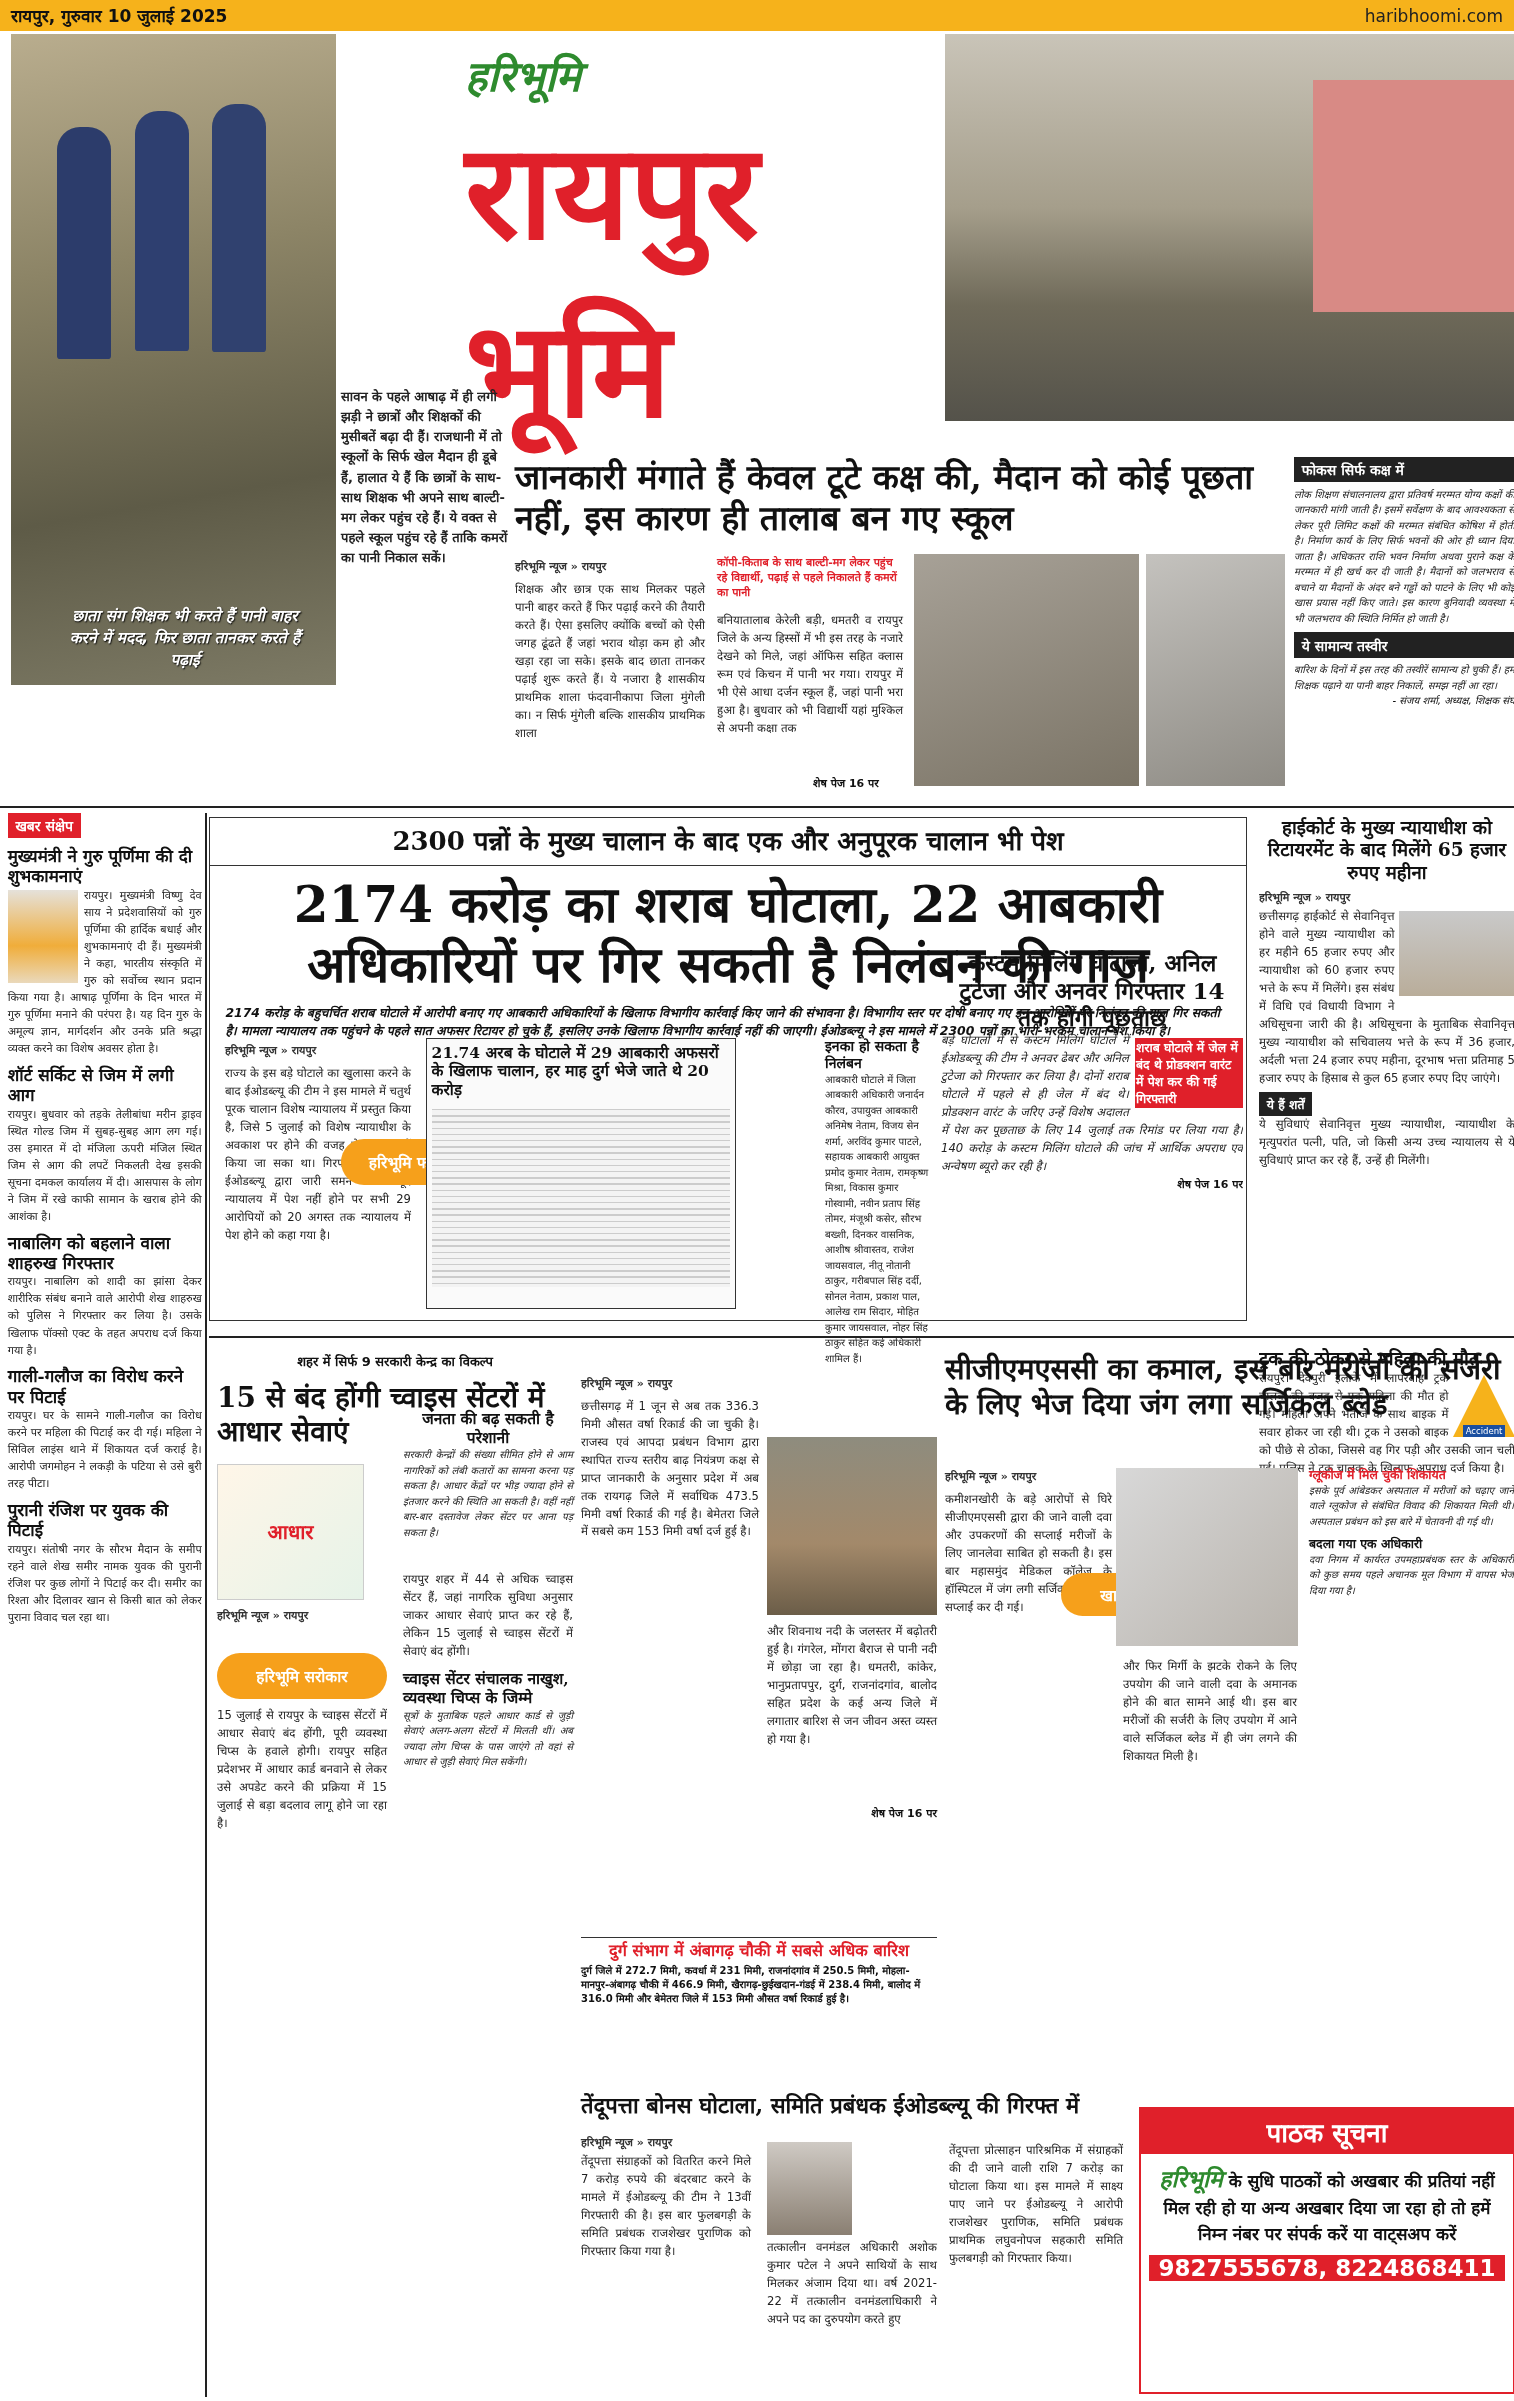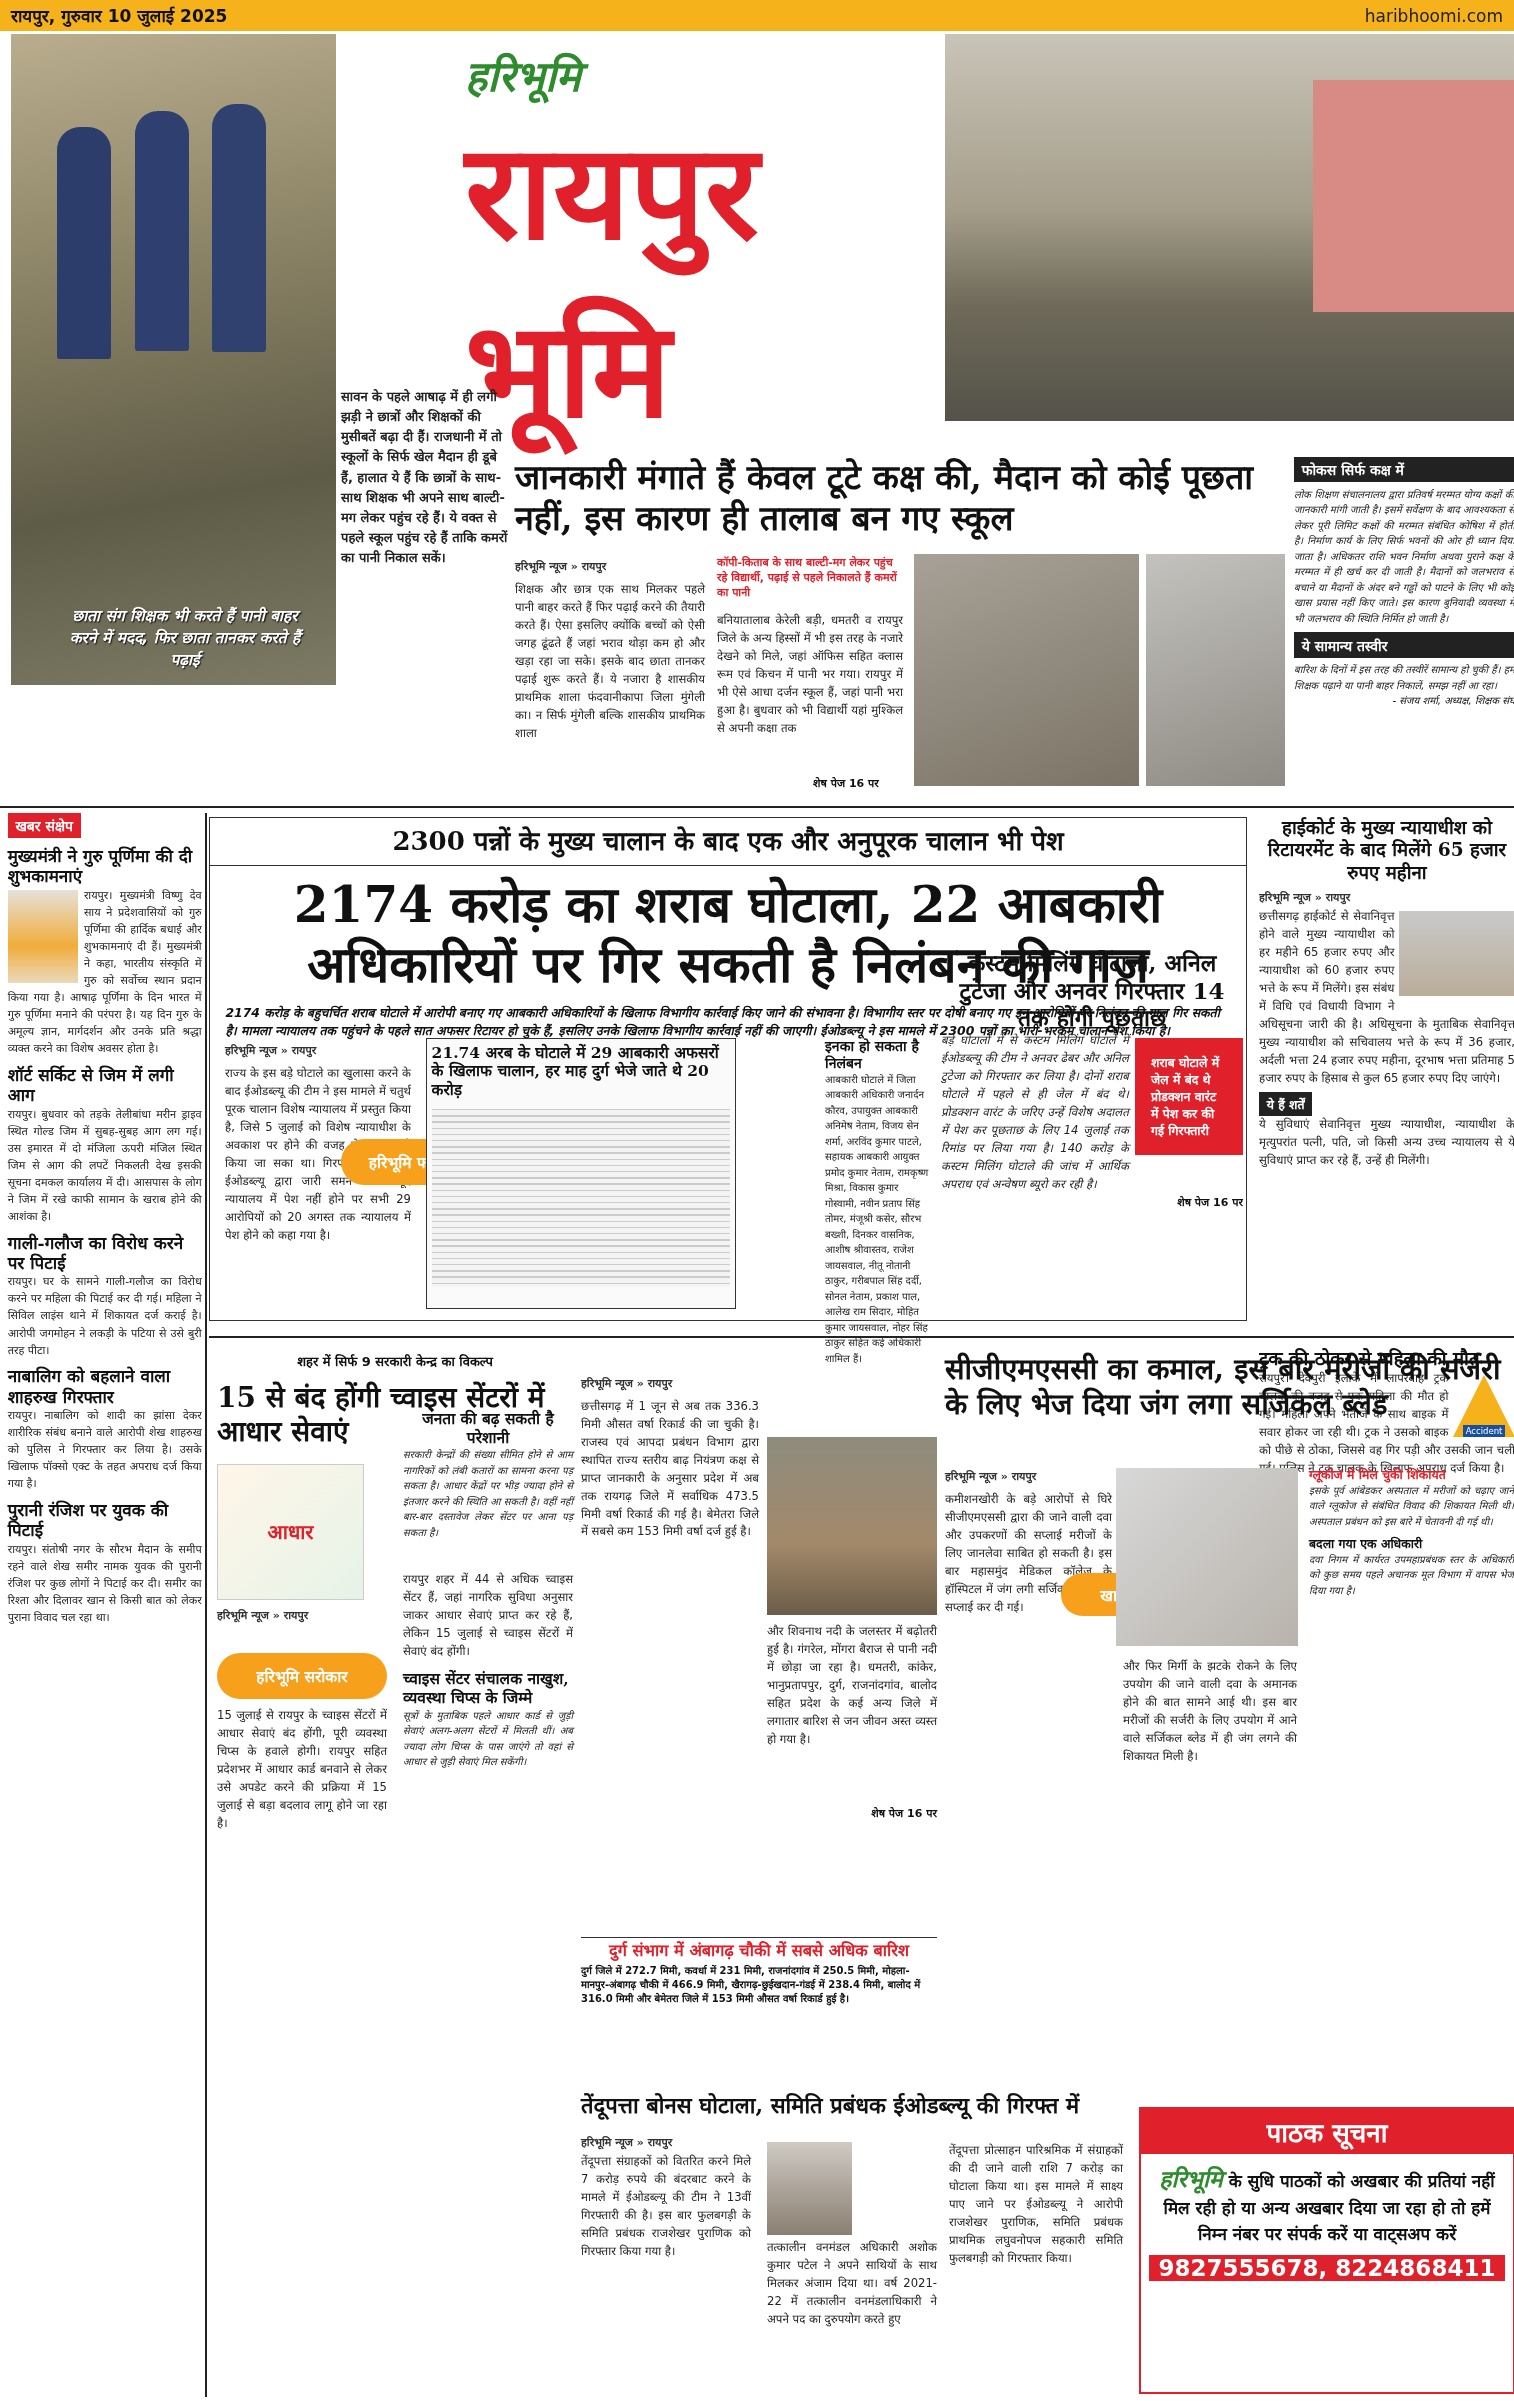--- a/index.html
+++ b/index.html
@@ -71,26 +71,26 @@
   <div style="margin-top:7.7px">
     <div class="head" style="font-size:17px">मुख्यमंत्री ने गुरु पूर्णिमा की दी शुभकामनाएं</div>
     <div style="float:left;width:70px;height:93px;margin:3.1px 6.2px 3.1px 0;background:linear-gradient(180deg,#e5e1da,#f0ad3a 60%,#ead9bb)"></div>
     <div class="body" style="font-size:11px">रायपुर। मुख्यमंत्री विष्णु देव साय ने प्रदेशवासियों को गुरु पूर्णिमा की हार्दिक बधाई और शुभकामनाएं दी हैं। मुख्यमंत्री ने कहा, भारतीय संस्कृति में गुरु को सर्वोच्च स्थान प्रदान किया गया है। आषाढ़ पूर्णिमा के दिन भारत में गुरु पूर्णिमा मनाने की परंपरा है। यह दिन गुरु के अमूल्य ज्ञान, मार्गदर्शन और उनके प्रति श्रद्धा व्यक्त करने का विशेष अवसर होता है।</div>
   </div>
   <div style="margin-top:7.7px;clear:both">
     <div class="head" style="font-size:17px">शॉर्ट सर्किट से जिम में लगी आग</div>
     <div class="body" style="font-size:11px">रायपुर। बुधवार को तड़के तेलीबांधा मरीन ड्राइव स्थित गोल्ड जिम में सुबह-सुबह आग लग गई। उस इमारत में दो मंजिला ऊपरी मंजिल स्थित जिम से आग की लपटें निकलती देख इसकी सूचना दमकल कार्यालय में दी। आसपास के लोग ने जिम में रखे काफी सामान के खराब होने की आशंका है।</div>
   </div>
   <div style="margin-top:7.7px">
+    <div class="head" style="font-size:17px">नाबालिग को बहलाने वाला शाहरुख गिरफ्तार</div>
+    <div class="body" style="font-size:11px">रायपुर। नाबालिग को शादी का झांसा देकर शारीरिक संबंध बनाने वाले आरोपी शेख शाहरुख को पुलिस ने गिरफ्तार कर लिया है। उसके खिलाफ पॉक्सो एक्ट के तहत अपराध दर्ज किया गया है।</div>
+  </div>
+  <div style="margin-top:7.7px">
     <div class="head" style="font-size:17px">गाली-गलौज का विरोध करने पर पिटाई</div>
     <div class="body" style="font-size:11px">रायपुर। घर के सामने गाली-गलौज का विरोध करने पर महिला की पिटाई कर दी गई। महिला ने सिविल लाइंस थाने में शिकायत दर्ज कराई है। आरोपी जगमोहन ने लकड़ी के पटिया से उसे बुरी तरह पीटा।</div>
-  </div>
-  <div style="margin-top:7.7px">
-    <div class="head" style="font-size:17px">नाबालिग को बहलाने वाला शाहरुख गिरफ्तार</div>
-    <div class="body" style="font-size:11px">रायपुर। नाबालिग को शादी का झांसा देकर शारीरिक संबंध बनाने वाले आरोपी शेख शाहरुख को पुलिस ने गिरफ्तार कर लिया है। उसके खिलाफ पॉक्सो एक्ट के तहत अपराध दर्ज किया गया है।</div>
   </div>
   <div style="margin-top:7.7px">
     <div class="head" style="font-size:17px">पुरानी रंजिश पर युवक की पिटाई</div>
     <div class="body" style="font-size:11px">रायपुर। संतोषी नगर के सौरभ मैदान के समीप रहने वाले शेख समीर नामक युवक की पुरानी रंजिश पर कुछ लोगों ने पिटाई कर दी। समीर का रिश्ता और दिलावर खान से किसी बात को लेकर पुराना विवाद चल रहा था।</div>
   </div>
 </div>
 <div class="abs divider" style="left:205px;top:813px;width:1.5px;height:1584px"></div>
 
 <div class="abs box" style="left:209px;top:817px;width:1038px;height:504px;border-width:1.5px">
   <div class="head" style="text-align:center;font-size:26px;border-bottom:1.5px solid #333;padding:7.7px 0">2300 पन्नों के मुख्य चालान के बाद एक और अनुपूरक चालान भी पेश</div>
@@ -110,21 +110,21 @@
   <div style="margin:4.6px;height:178px;background:repeating-linear-gradient(180deg,#ccc 0 1.5px,#f3f3f3 1.5px 6.2px)"></div>
 </div>
 
 <div class="abs" style="left:825px;top:1038px;width:108px;height:287px">
   <div class="head" style="font-size:14px">इनका हो सकता है निलंबन</div>
   <div class="body" style="font-size:10px;text-align:left">आबकारी घोटाले में जिला आबकारी अधिकारी जनार्दन कौरव, उपायुक्त आबकारी अनिमेष नेताम, विजय सेन शर्मा, अरविंद कुमार पाटले, सहायक आबकारी आयुक्त प्रमोद कुमार नेताम, रामकृष्ण मिश्रा, विकास कुमार गोस्वामी, नवीन प्रताप सिंह तोमर, मंजूश्री कसेर, सौरभ बख्शी, दिनकर वासनिक, आशीष श्रीवास्तव, राजेश जायसवाल, नीतू नोतानी ठाकुर, गरीबपाल सिंह दर्दी, सोनल नेताम, प्रकाश पाल, आलेख राम सिदार, मोहित कुमार जायसवाल, नोहर सिंह ठाकुर सहित कई अधिकारी शामिल हैं।</div>
 </div>
 
 <div class="abs" style="left:941px;top:949px;width:302px;height:372px;overflow:hidden">
   <div class="head" style="font-size:23px;text-align:center;color:#111">कस्टम मिलिंग घोटाला, अनिल टुटेजा और अनवर गिरफ्तार 14 तक होगी पूछताछ</div>
-  <div style="float:right;width:108px;margin:6.2px 0 3.1px 6.2px;background:#e0202a;color:#fff;font-weight:bold;font-size:12.4px;padding:16px">शराब घोटाले में जेल में बंद थे प्रोडक्शन वारंट में पेश कर की गई गिरफ्तारी</div>
+  <div style="float:right;width:108px;margin:6.2px 0 3.1px 6.2px;background:#e0202a;color:#fff;font-weight:bold;font-size:12.4px;padding:1px">शराब घोटाले में जेल में बंद थे प्रोडक्शन वारंट में पेश कर की गई गिरफ्तारी</div>
   <div class="body" style="font-style:italic">बड़े घोटालों में से कस्टम मिलिंग घोटाले में ईओडब्ल्यू की टीम ने अनवर ढेबर और अनिल टुटेजा को गिरफ्तार कर लिया है। दोनों शराब घोटाले में पहले से ही जेल में बंद थे। प्रोडक्शन वारंट के जरिए उन्हें विशेष अदालत में पेश कर पूछताछ के लिए 14 जुलाई तक रिमांड पर लिया गया है। 140 करोड़ के कस्टम मिलिंग घोटाले की जांच में आर्थिक अपराध एवं अन्वेषण ब्यूरो कर रही है।</div>
   <div class="cont" style="text-align:right">शेष पेज 16 पर</div>
 </div>
 
 <div class="abs" style="left:1259px;top:817px;width:256px;height:519px;overflow:hidden">
   <div class="head" style="font-size:18.6px;text-align:center">हाईकोर्ट के मुख्य न्यायाधीश को रिटायरमेंट के बाद मिलेंगे 65 हजार रुपए महीना</div>
   <div class="byline" style="margin:4.6px 0">हरिभूमि न्यूज » रायपुर</div>
   <div style="float:right;width:116px;height:85px;background:linear-gradient(180deg,#c9c9c9,#b9ad9a);margin:3.1px 0 3.1px 4.6px"></div>
   <div class="body">छत्तीसगढ़ हाईकोर्ट से सेवानिवृत्त होने वाले मुख्य न्यायाधीश को हर महीने 65 हजार रुपए और न्यायाधीश को 60 हजार रुपए भत्ते के रूप में मिलेंगे। इस संबंध में विधि एवं विधायी विभाग ने अधिसूचना जारी की है। अधिसूचना के मुताबिक सेवानिवृत्त मुख्य न्यायाधीश को सचिवालय भत्ते के रूप में 36 हजार, अर्दली भत्ता 24 हजार रुपए महीना, दूरभाष भत्ता प्रतिमाह 5 हजार रुपए के हिसाब से कुल 65 हजार रुपए दिए जाएंगे।</div>
   <div class="redbox" style="display:inline-block;background:#222;margin-top:4.6px">ये हैं शर्तें</div>

